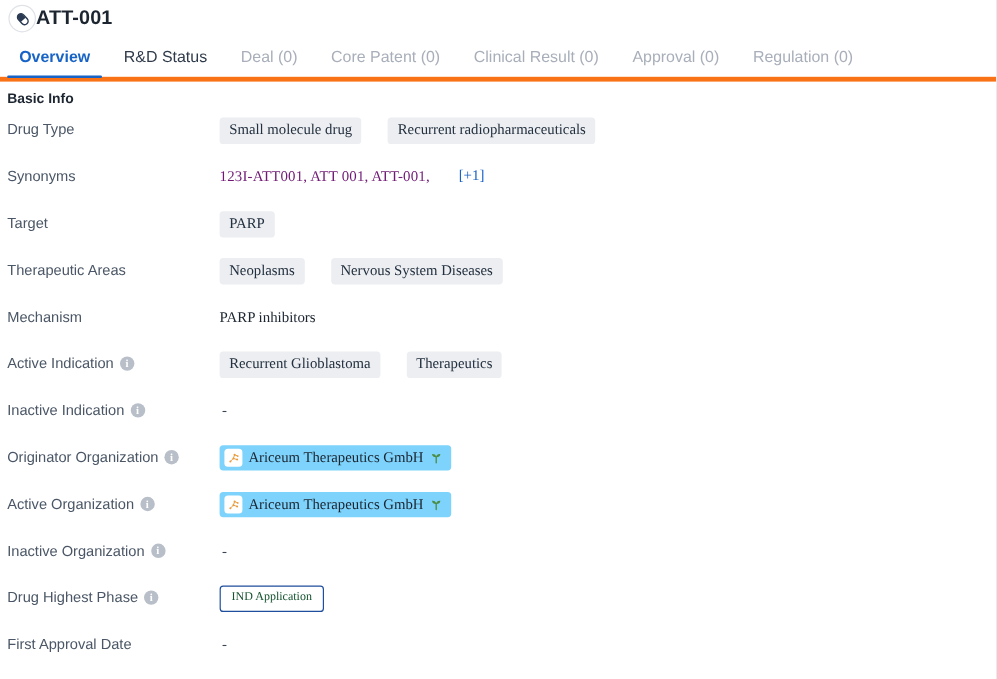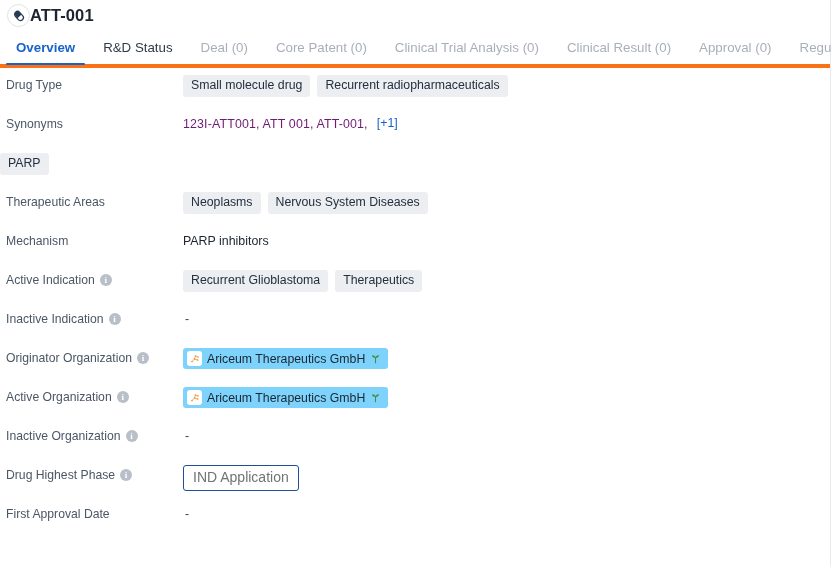--- a/index.html
+++ b/index.html
@@ -98,23 +98,24 @@
     display: flex;
     align-items: center;
     gap: 5px;
   }
   .row-value {
     flex: 1;
     padding-top: 4px;
     display: flex;
     flex-wrap: wrap;
     align-items: center;
-    gap: 7px;
+    gap: 22px;
     font-size: 12.4px;
     color: #1c2530;
+    font-family: Liberation Serif, serif;
   }
 
   .info-icon {
     width: 12px; height: 12px;
     border-radius: 50%;
     background: #b9bfc9;
     color: #fff;
     font-size: 9px;
     font-weight: bold;
     font-family: "Liberation Serif", serif;
@@ -170,23 +171,23 @@
     display: inline-flex;
     align-items: center; justify-content: center;
     flex: none;
   }
   .sprout { flex: none; display: inline-flex; }
 
   .phase-badge {
     display: inline-block;
     border: 1.3px solid #1f4e9c;
     border-radius: 3px;
-    color: #737373;
+    color: #14532d;
     background: #fff;
-    font-size: 14px;
+    font-size: 10px;
     padding: 4px 9px 5px 9px;
     line-height: 1.05;
     cursor: pointer;
   }
 </style>
 </head>
 <body>
 
 <div class="page">
 
@@ -201,28 +202,28 @@
       </svg>
     </span>
     <span class="page-title">ATT-001</span>
   </div>
 
   <div class="tabs">
     <div class="tab active">Overview</div>
     <div class="tab enabled">R&amp;D Status</div>
     <div class="tab">Deal (0)</div>
     <div class="tab">Core Patent (0)</div>
-    <div class="tab">Clinical Trial Analysis (0)</div>
     <div class="tab">Clinical Result (0)</div>
     <div class="tab">Approval (0)</div>
     <div class="tab">Regulation (0)</div>
   </div>
 
   <div class="body">
 
+    <div class="section-title">Basic Info</div>
 
     <div class="row">
       <div class="row-label">
         <span>Drug Type</span>
       </div>
       <div class="row-value">
         <span class="tag">Small molecule drug</span>
         <span class="tag">Recurrent radiopharmaceuticals</span>
       </div>
     </div>
@@ -231,20 +232,23 @@
       <div class="row-label">
         <span>Synonyms</span>
       </div>
       <div class="row-value">
         <span class="syn-line">123I-ATT001,  ATT 001,  ATT-001,</span>
         <span class="syn-more">[+1]</span>
       </div>
     </div>
 
     <div class="row">
+      <div class="row-label">
+        <span>Target</span>
+      </div>
       <div class="row-value">
         <span class="tag">PARP</span>
       </div>
     </div>
 
     <div class="row">
       <div class="row-label">
         <span>Therapeutic Areas</span>
       </div>
       <div class="row-value">

